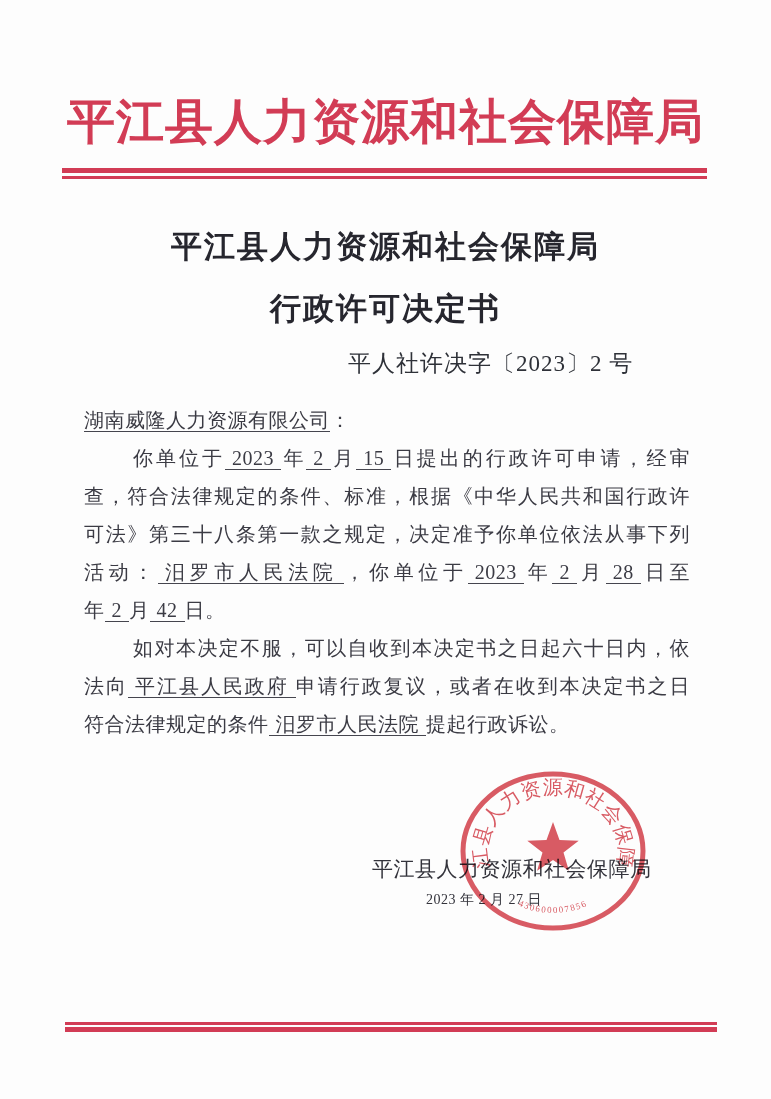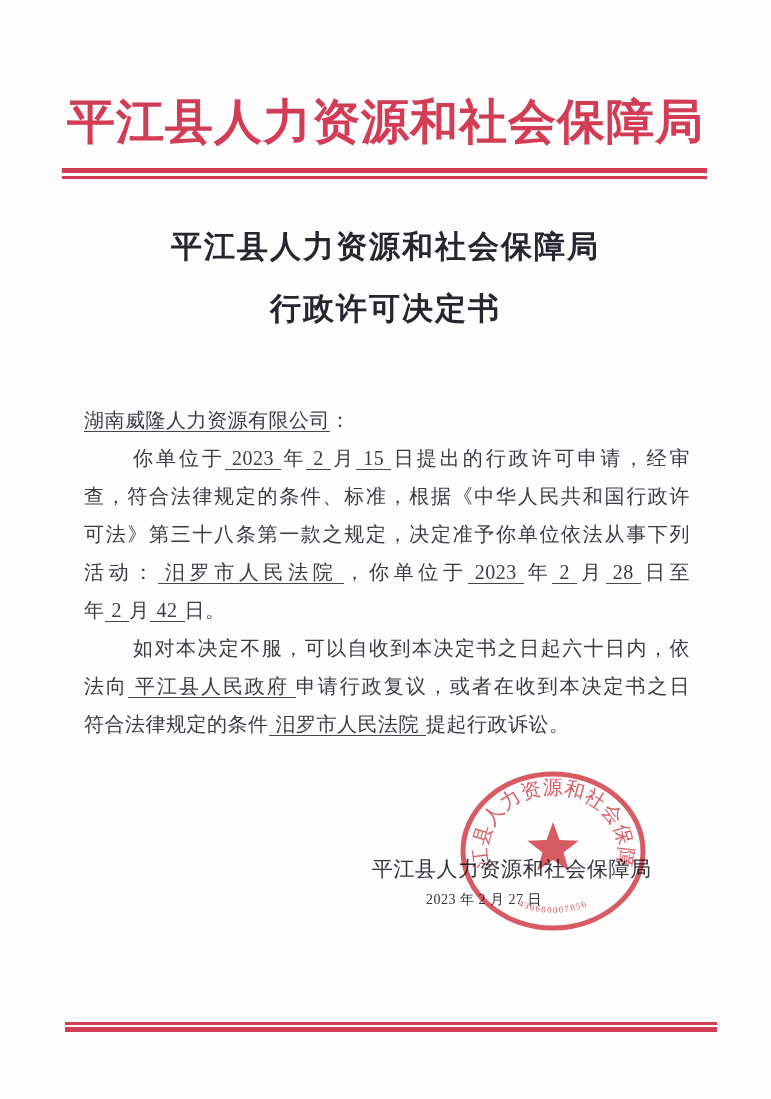--- a/index.html
+++ b/index.html
@@ -90,20 +90,21 @@
 <body>
 
 <div class="page">
 
   <div class="letterhead">平江县人力资源和社会保障局</div>
   <div class="rule hdr-thick"></div>
   <div class="rule hdr-thin"></div>
 
   <div class="doc-title l1">平江县人力资源和社会保障局</div>
   <div class="doc-title l2">行政许可决定书</div>
+  <div class="doc-number">平人社许决字〔2023〕2 号</div>
 
   <div class="body-lines">
       <div class="line"><span class="u">湖南威隆人力资源有限公司</span><span>：</span></div>
       <div class="line just ind"><span>你单位于</span><span class="u pad">2023</span><span>年</span><span class="u pad">2</span><span>月</span><span class="u pad">15</span><span>日提出的行政许可申请，经审</span></div>
       <div class="line just"><span>查，符合法律规定的条件、标准，根据《中华人民共和国行政许</span></div>
       <div class="line just"><span>可法》第三十八条第一款之规定，决定准予你单位依法从事下列</span></div>
       <div class="line just"><span>活动：</span><span class="u pad">汨罗市人民法院</span><span>，你单位于</span><span class="u pad">2023</span><span>年</span><span class="u pad">2</span><span>月</span><span class="u pad">28</span><span>日至</span></div>
       <div class="line"><span>年</span><span class="u pad">2</span><span>月</span><span class="u pad">42</span><span>日。</span></div>
       <div class="line just ind"><span>如对本决定不服，可以自收到本决定书之日起六十日内，依</span></div>
       <div class="line just"><span>法向</span><span class="u pad">平江县人民政府</span><span>申请行政复议，或者在收到本决定书之日</span></div>

